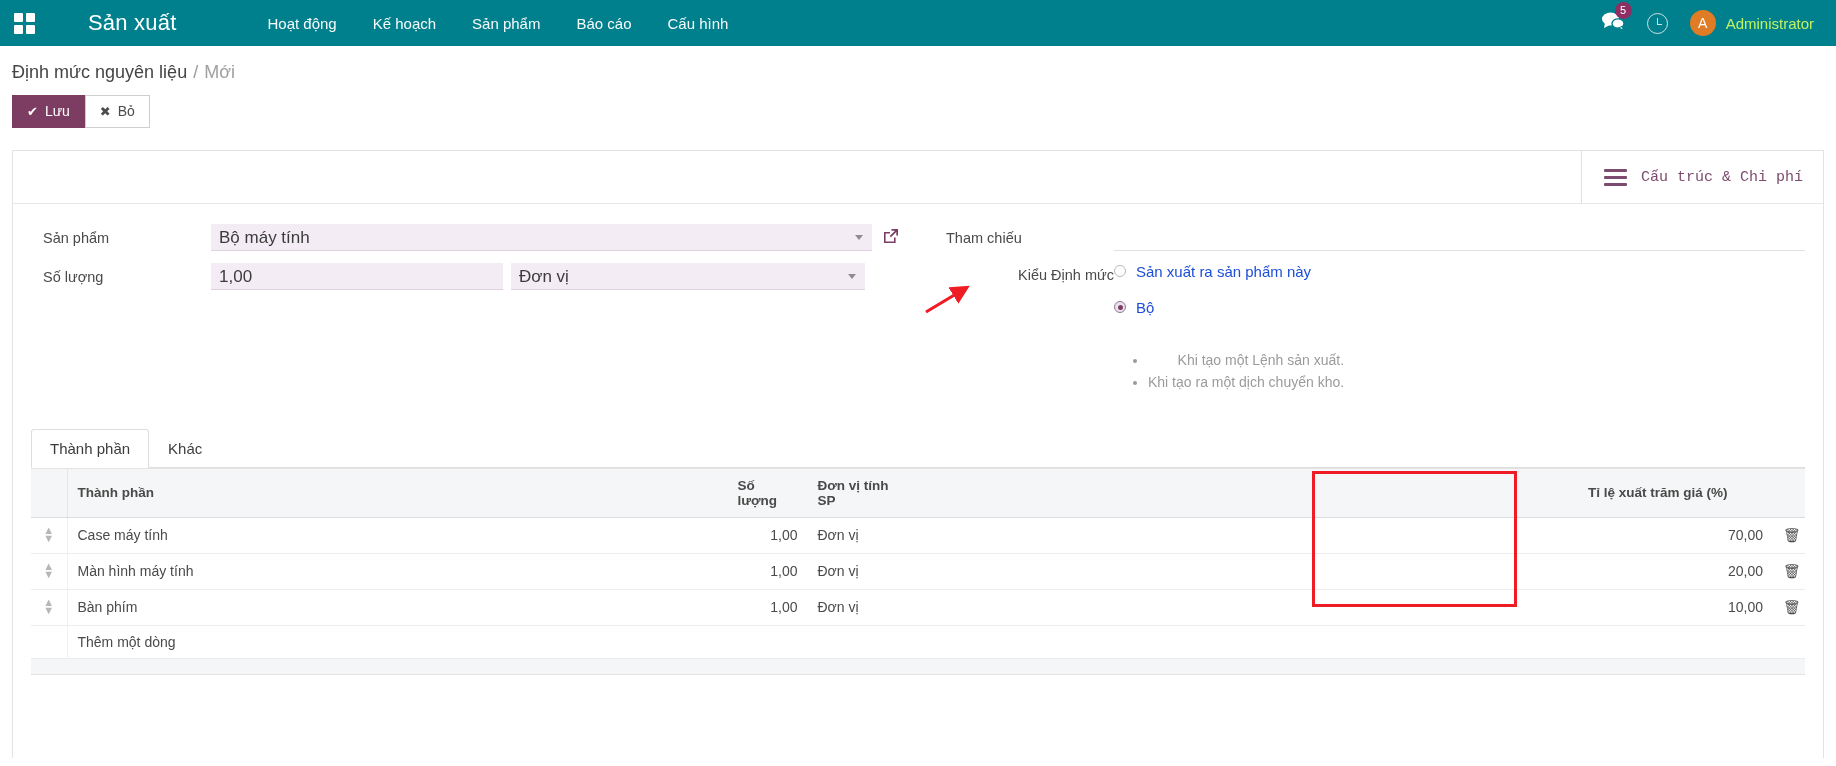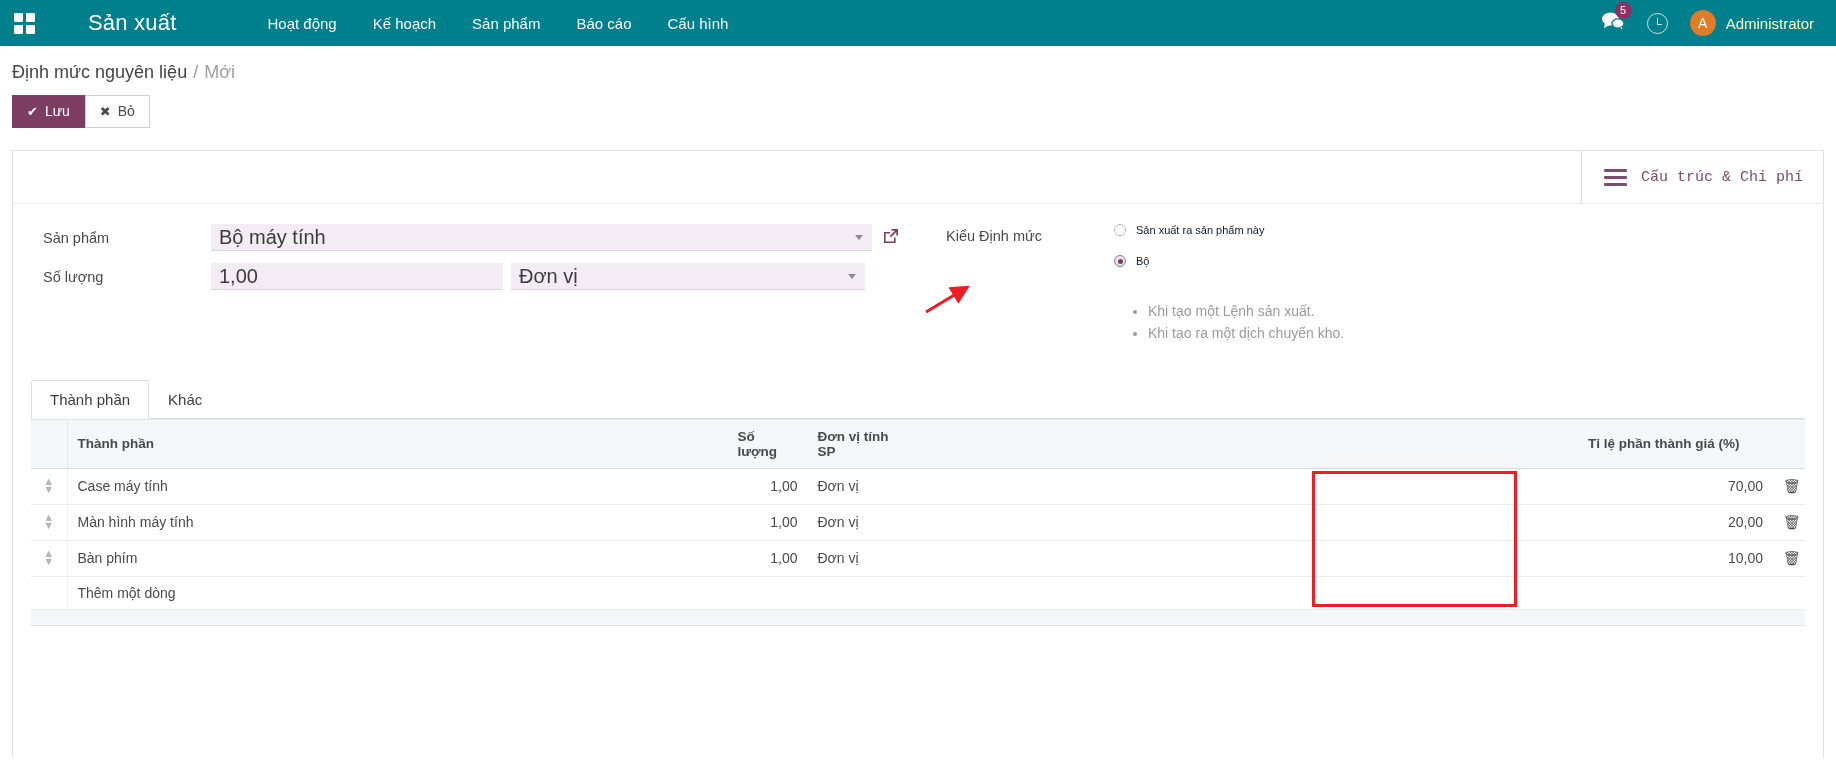--- a/index.html
+++ b/index.html
@@ -29,21 +29,21 @@
     position:absolute; top:-9px; left:14px; background:#8f2e63; color:#fff;
     font-size:11px; line-height:16px; min-width:17px; height:17px; border-radius:9px;
     text-align:center; padding:0 4px; font-weight:400;
   }
   .clock-ic { width:21px; height:21px; border:1.6px solid #cfe3e5; border-radius:50%; position:relative; cursor:pointer;}
   .clock-ic::before { content:""; position:absolute; left:9px; top:4px; width:1.6px; height:7px; background:#cfe3e5; }
   .clock-ic::after { content:""; position:absolute; left:9px; top:10px; width:5px; height:1.6px; background:#cfe3e5; }
   .user { display:flex; align-items:center; gap:10px; cursor:pointer; }
   .avatar { width:26px; height:26px; border-radius:50%; background:#e07b26; color:#fff;
     font-size:14px; display:flex; align-items:center; justify-content:center; font-weight:400;}
-  .user-name { font-size:15px; color:#fef9c3; }
+  .user-name { font-size:15px; color:#bef264; }
 
   
   .crumb-bar { padding: 16px 16px 0 12px; }
   .crumb { font-size:18px; color:#454545; }
   .crumb .sep { color:#9a9a9a; margin:0 6px; }
   .crumb .cur { color:#a0a0a0; }
 
   
   .actions { padding: 12px 12px 0 12px; display:flex; gap:0; }
   .btn {
@@ -68,40 +68,40 @@
   
   .form { display:flex; padding: 20px 0 0 0; }
   .col { width: 50%; padding: 0 18px 0 18px; }
   .col-left { padding-left: 20px; }
   .frow { display:flex; align-items:center; margin-bottom: 11px; min-height:28px; }
   .flabel { width: 178px; font-size:14.5px; color:#4a4a4a; flex:none; padding-left:10px;}
   .fctl { flex:1; display:flex; align-items:center; gap:10px; }
 
   .odoo-input {
     background:#f4ecf4; border:none; border-bottom:1px solid #ded2de;
-    height:27px; line-height:27px; font-size:20px; color:#3b3b3b;
+    height:27px; line-height:27px; font-size:17px; color:#3b3b3b;
     padding: 0 8px; width:100%; font-family:"Liberation Sans", sans-serif;
     display:flex; align-items:center;
   }
   .with-caret { position:relative; padding-right:22px; }
   .caret { width:0; height:0; border-left:4.5px solid transparent; border-right:4.5px solid transparent;
     border-top:5px solid #8d8d8d; position:absolute; right:9px; top:11px; }
   .ext-link { color:#7d3d62; font-size:17px; cursor:pointer; line-height:1; }
   .empty-line { border-bottom:1px solid #e0e0e0; height:26px; width:100%; }
 
   .qty-wrap { display:flex; width:100%; gap:8px; }
   .qty-wrap .q1 { width:292px; }
   .qty-wrap .q2 { flex:1; }
 
   
   .radio-line { display:flex; align-items:center; gap:10px; margin-bottom:9px; }
   .radio { width:12px; height:12px; border-radius:50%; border:1px solid #b9b9c4; background:#fff; flex:none; position:relative;}
   .radio.on { border-color:#8f7a94; background:#ebe2ee;}
   .radio.on::after{ content:""; position:absolute; left:3px; top:3px; width:5px; height:5px; border-radius:50%; background:#7d3d62;}
-  .radio-lbl { font-size:11px; color:#0f172a; }
+  .radio-lbl { font-size:15px; color:#1d4ed8; }
   .help { color:#9b9b9b; font-size:14px; margin: 10px 0 0 16px; }
   .help ul { margin: 7px 0 0 18px; padding:0; }
   .help li { margin-bottom: 6px; }
 
   
   .tabs { margin: 22px 18px 0 18px; border-bottom:1px solid #dedede; display:flex; }
   .tab { font-size:15px; padding: 10px 18px; color:#404040; cursor:pointer; border:1px solid transparent;
          margin-bottom:-1px; }
   .tab.active { color:#3b3b3b; background:#fff; border-color:#dedede; border-bottom-color:#fff;
     border-radius:3px 3px 0 0; }
@@ -236,22 +236,28 @@
               </div>
             </div>
             <span style="width:26px; display:inline-block;"></span>
           </div>
         </div>
 
       </div>
 
       <div class="col col-right">
 
-
-        <div class="frow" style="align-items:flex-start;">
+        <div class="frow">
+          <div class="flabel">Tham chiếu</div>
+          <div class="fctl">
+            <div class="empty-line" placeholder=""></div>
+          </div>
+        </div>
+
+        <div class="frow" style="align-items:flex-start;text-align:right;">
           <div class="flabel" style="padding-top:4px;">Kiểu Định mức</div>
           <div class="fctl" style="flex-direction:column; align-items:flex-start;">
             <div class="radio-line">
               <span class="radio"></span>
               <span class="radio-lbl">Sản xuất ra sản phẩm này</span>
             </div>
             <div class="radio-line">
               <span class="radio on"></span>
               <span class="radio-lbl">Bộ</span>
             </div>
@@ -273,21 +279,21 @@
     </div>
 
     <table class="o-list">
       <thead>
         <tr>
           <th class="c-handle"></th>
           <th class="c-name">Thành phần</th>
           <th class="c-qty">Số lượng</th>
           <th class="c-uom">Đơn vị tính SP</th>
           <th class="c-mid"></th>
-          <th class="c-pct">Tỉ lệ phần thành giá (%)</th>
+          <th class="c-pct">Tỉ lệ xuất trăm giá (%)</th>
           <th class="c-del"></th>
         </tr>
       </thead>
       <tbody>
         <tr>
           <td class="c-handle"><span class="handle">▲<br>▼</span></td>
           <td>Case máy tính</td>
           <td class="c-qty">1,00</td>
           <td>Đơn vị</td>
           <td></td>

